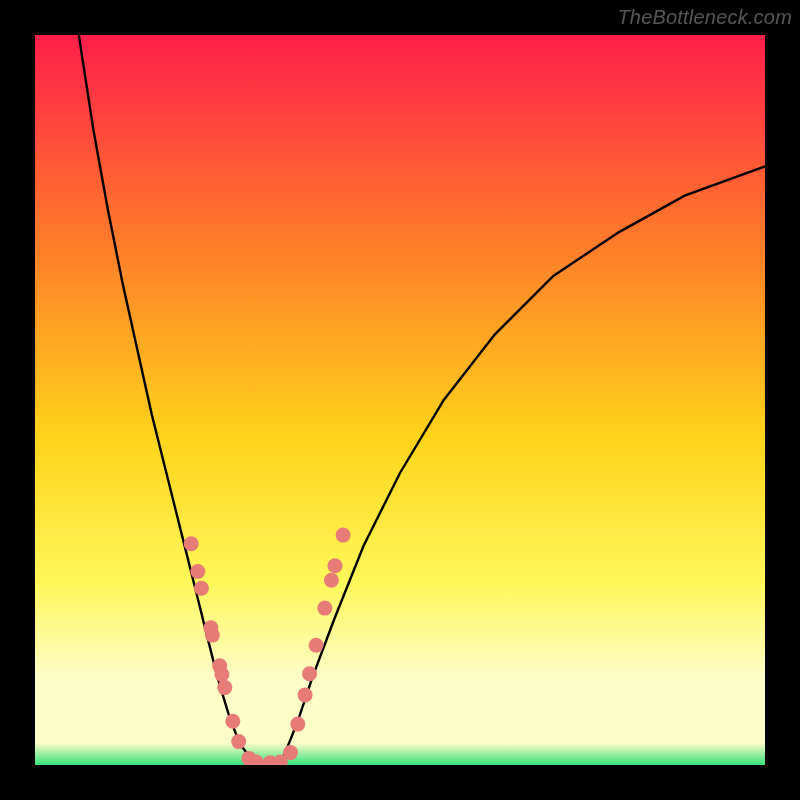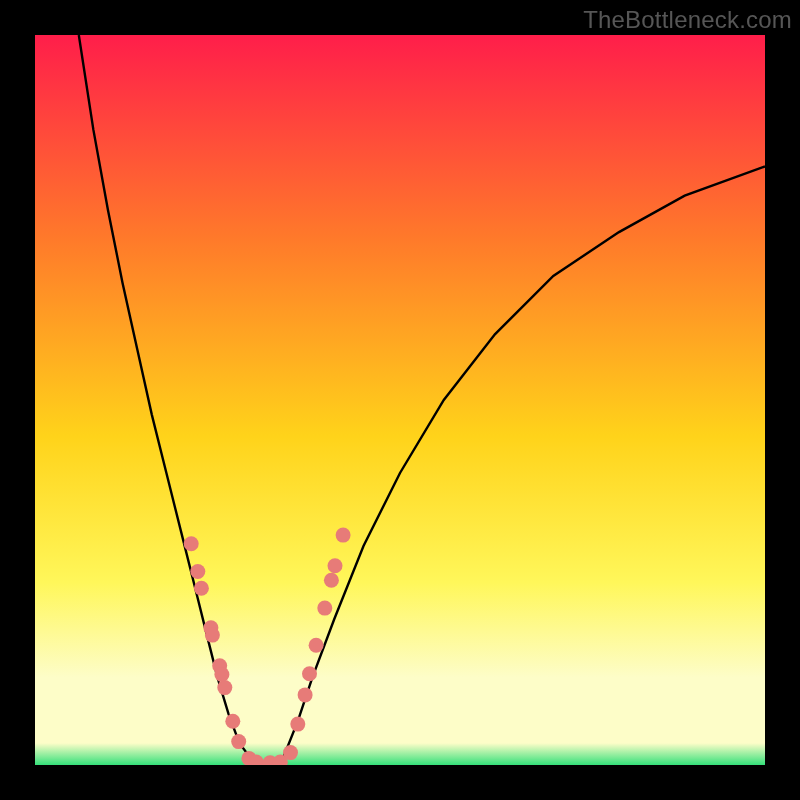--- a/index.html
+++ b/index.html
@@ -35,23 +35,24 @@
     left: 0;
     top: 0;
     width: 100%;
     height: 100%;
   }
   .watermark {
     position: absolute;
     top: 6px;
     right: 8px;
     font-family: Arial, Helvetica, sans-serif;
-    font-size: 24px;
+    font-size: 20px;
     color: #565656;
     letter-spacing: 0.2px;
+    font-style: italic;
   }
 </style>
 </head>
 <body>
 
 <div class="container">
   <div class="plot-area">
     <svg class="gradient-bg" viewBox="0 0 730 730" preserveAspectRatio="none">
       <defs>
         <linearGradient id="bgGrad" x1="0" y1="0" x2="0" y2="1">

